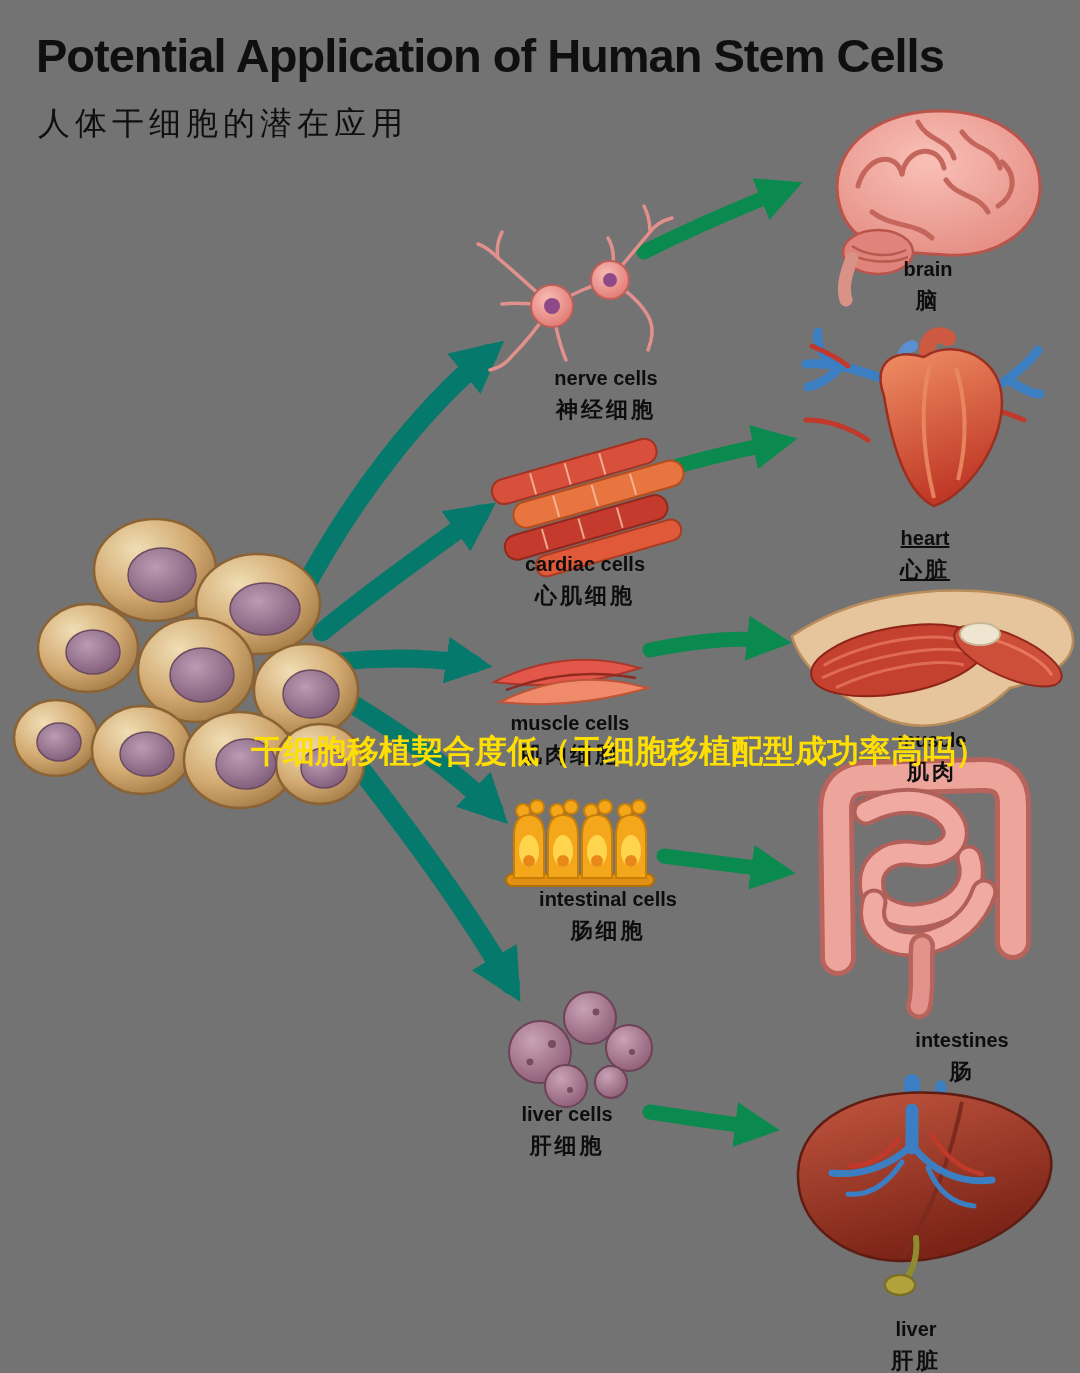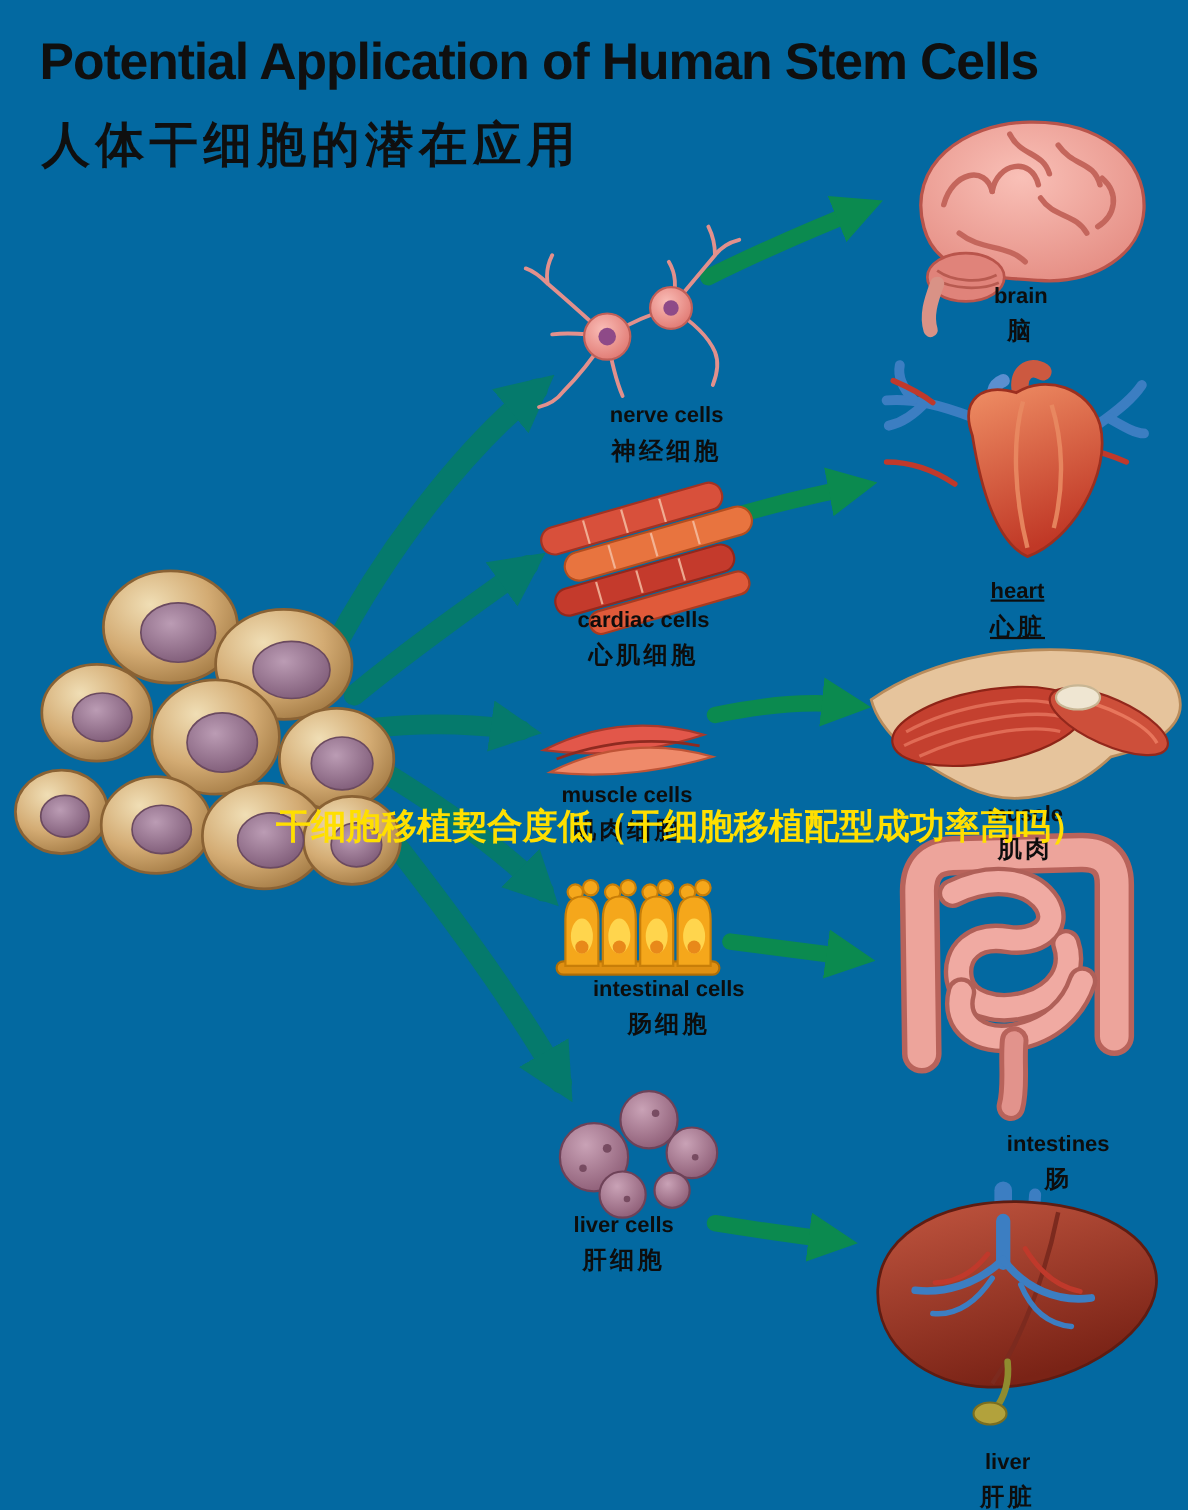--- a/index.html
+++ b/index.html
@@ -1,20 +1,20 @@
 <!DOCTYPE html>
 <html><head>
 <meta charset="utf-8">
 <style>
   * { margin:0; padding:0; box-sizing:border-box; }
   html, body { background:#ffffff; font-family:"Liberation Sans", sans-serif; }
-  .stage { position:relative; width:1080px; height:1373px; background:#0369a1; overflow:hidden; }
+  .stage { position:relative; width:1080px; height:1373px; background:#737373; overflow:hidden; }
   .art { position:absolute; left:0; top:0; }
   .title { position:absolute; left:36px; top:28px; font-size:47px; font-weight:bold; color:#0f0f0f; letter-spacing:-1px; white-space:nowrap; }
-  .subtitle { position:absolute; left:38px; top:102px; font-size:44px; font-weight:bold; color:#0f0f0f; letter-spacing:5px; white-space:nowrap; }
+  .subtitle { position:absolute; left:38px; top:102px; font-size:32px; font-weight:normal; color:#0f0f0f; letter-spacing:5px; white-space:nowrap; }
   .lbl { position:absolute; transform:translateX(-50%); text-align:center; color:#0d0d0d; white-space:nowrap; }
   .lbl .en { font-size:20px; font-weight:bold; }
   .lbl .zh { font-size:22px; font-weight:bold; letter-spacing:3px; margin-top:5px; }
   .watermark { position:absolute; left:231px; top:730px; font-size:32px; font-weight:bold; color:#ffdf00; white-space:nowrap; z-index:10;margin-left:20px; }
 </style>
 </head>
 <body>
 
 <div class="stage">
 

